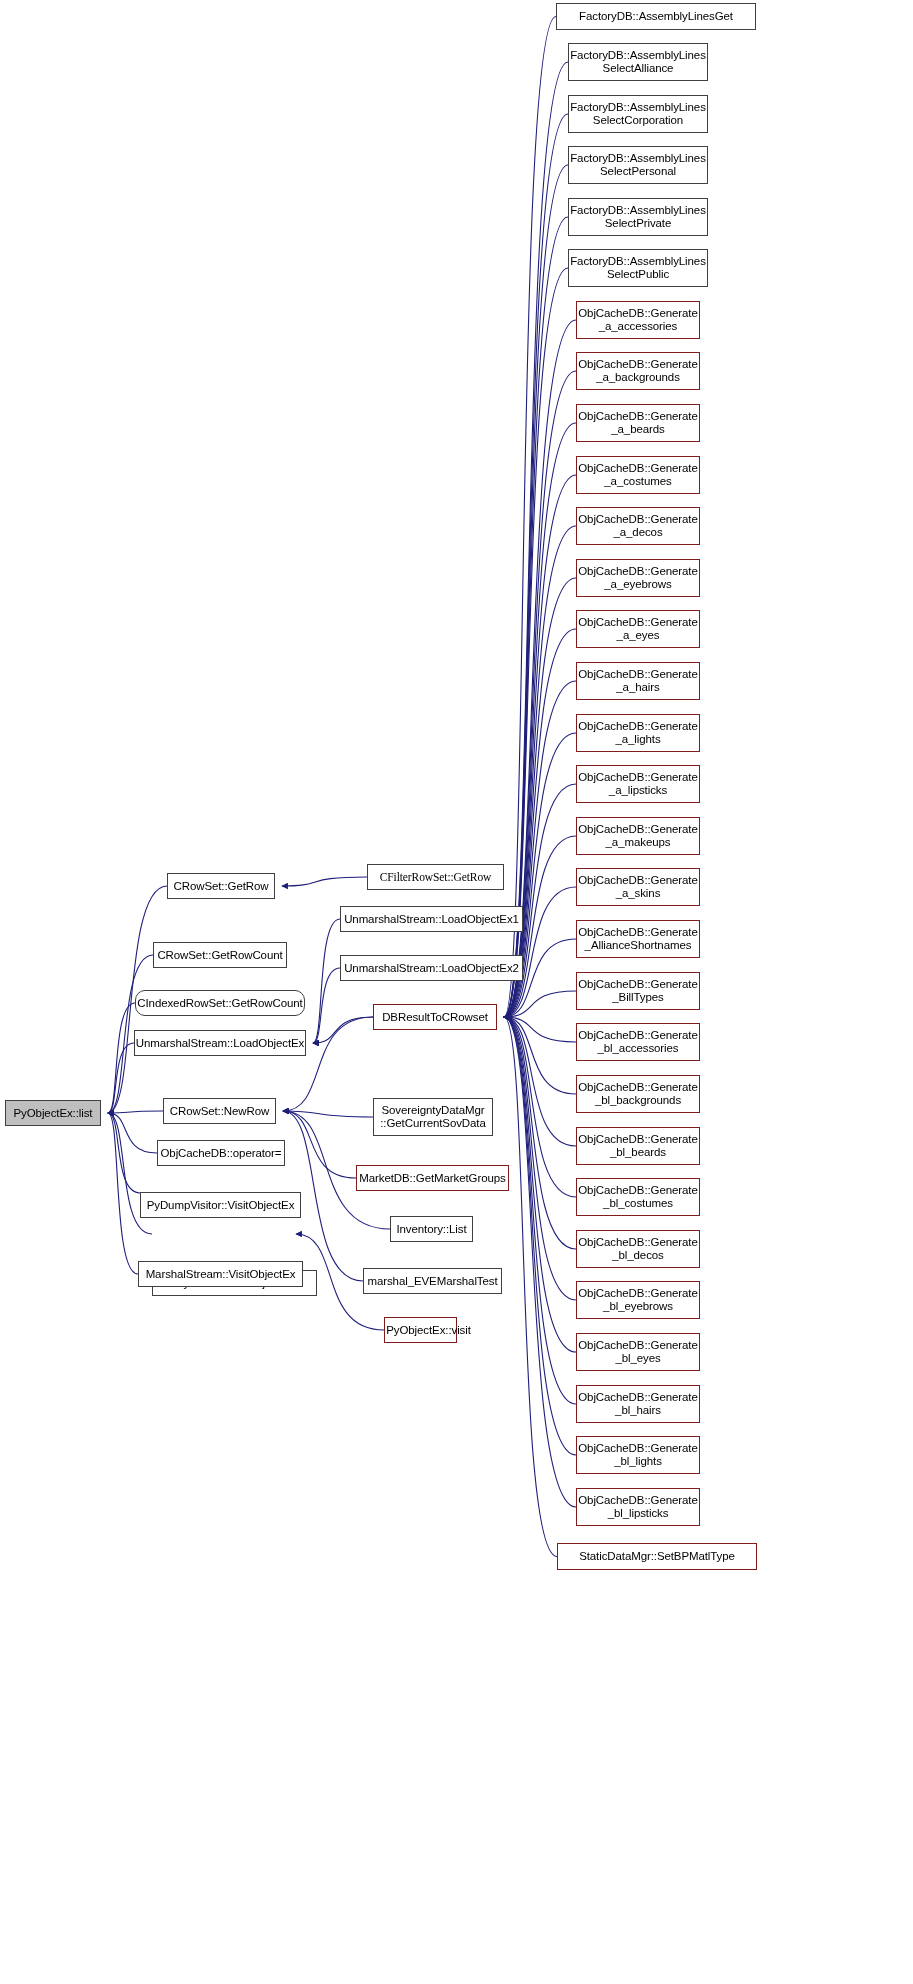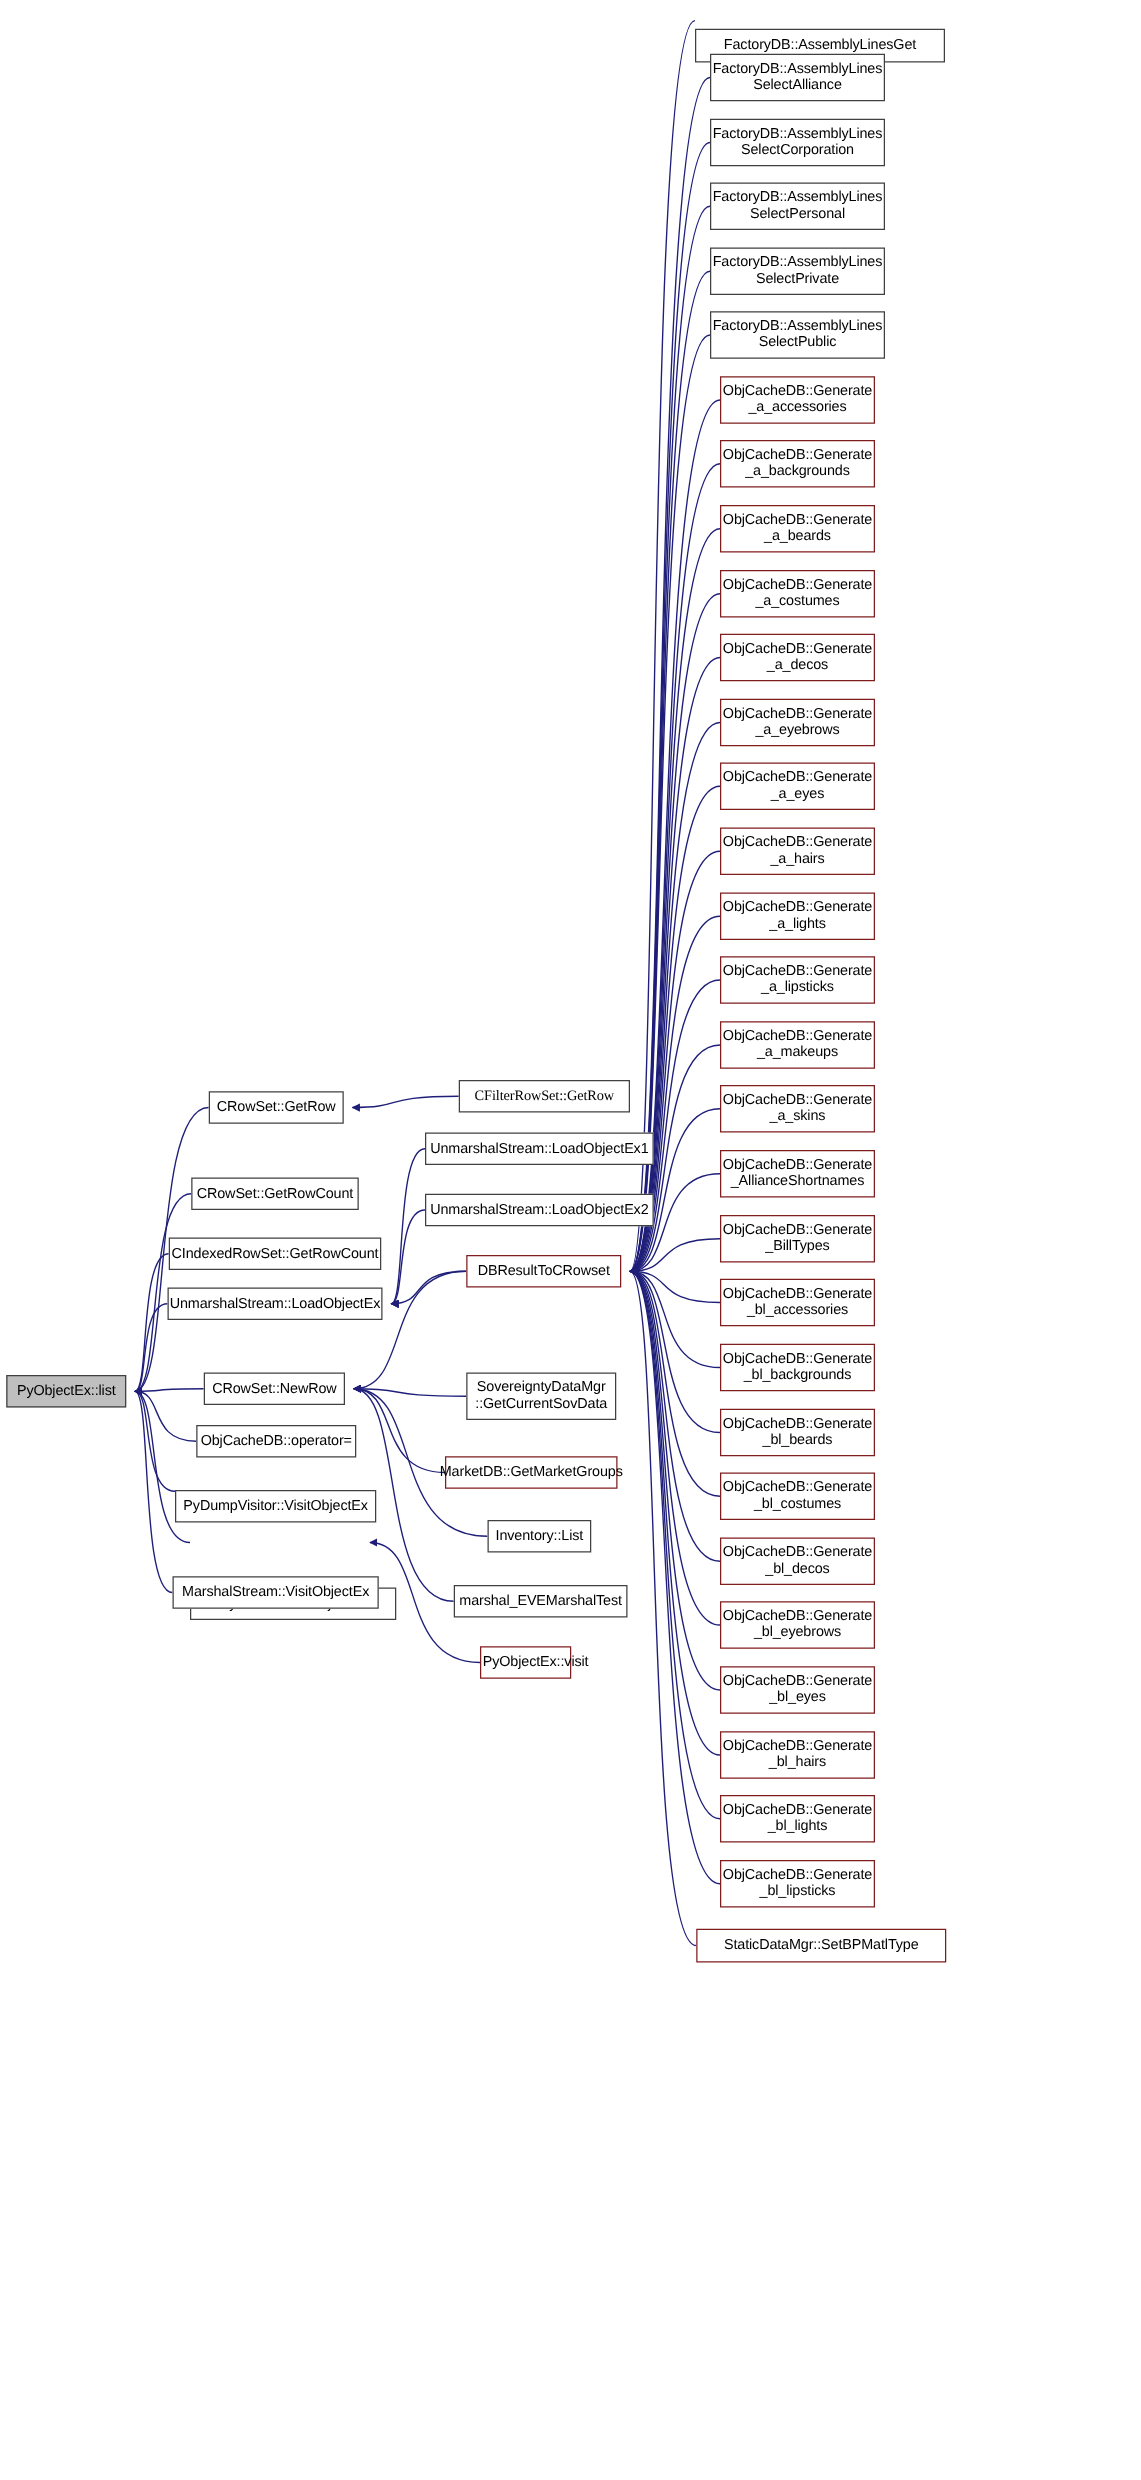--- a/index.html
+++ b/index.html
@@ -86,38 +86,38 @@
         <path d="M 576 1404 C 520.7 1404, 540.45 1017, 504 1017" fill="none" stroke="#1f1f7a" stroke-width="1.1" marker-end="url(#arrow)"></path>
         <path d="M 576 1455 C 520.7 1455, 540.45 1017, 504 1017" fill="none" stroke="#1f1f7a" stroke-width="1.1" marker-end="url(#arrow)"></path>
         <path d="M 576 1507 C 520.7 1507, 540.45 1017, 504 1017" fill="none" stroke="#1f1f7a" stroke-width="1.1" marker-end="url(#arrow)"></path>
         <path d="M 557 1556.5 C 515 1556.5, 530 1017, 504 1017" fill="none" stroke="#1f1f7a" stroke-width="1.1" marker-end="url(#arrow)"></path>
       </g>
   </svg>
   <div id="node-layer">
       <div class="node root" style="left: 5px; top: 1100px; width: 96px; height: 26px;">PyObjectEx::list</div>
       <div class="node" style="left: 167px; top: 873px; width: 108px; height: 26px;">CRowSet::GetRow</div>
       <div class="node" style="left: 153px; top: 942px; width: 134px; height: 26px;">CRowSet::GetRowCount</div>
-      <div class="node" style="left: 135px; top: 990px; width: 170px; height: 26px;">CIndexedRowSet::GetRowCount</div>
+      <div class="node" style="left: 135px; top: 990px; width: 170px; height: 26px; border-radius: 10px;">CIndexedRowSet::GetRowCount</div>
       <div class="node" style="left: 134px; top: 1030px; width: 172px; height: 26px;">UnmarshalStream::LoadObjectEx</div>
       <div class="node" style="left: 163px; top: 1098px; width: 113px; height: 26px;">CRowSet::NewRow</div>
       <div class="node" style="left: 157px; top: 1140px; width: 128px; height: 26px;">ObjCacheDB::operator=</div>
       <div class="node" style="left: 140px; top: 1180px; width: 161px; height: 26px; margin-top: 12px;">PyDumpVisitor::VisitObjectEx</div>
       <div class="node" style="left: 152px; top: 1270px; width: 165px; height: 26px;">PyVisitor::VisitObjectEx</div>
       <div class="node" style="left: 138px; top: 1261px; width: 165px; height: 26px; text-align: right;">MarshalStream::VisitObjectEx</div>
       <div class="node" style="left: 367px; top: 864px; width: 137px; height: 26px; font-family: Liberation Serif, serif;">CFilterRowSet::GetRow</div>
       <div class="node" style="left: 340px; top: 906px; width: 183px; height: 26px;">UnmarshalStream::LoadObjectEx1</div>
       <div class="node" style="left: 340px; top: 955px; width: 183px; height: 26px;">UnmarshalStream::LoadObjectEx2</div>
       <div class="node red" style="left: 373px; top: 1004px; width: 124px; height: 26px;">DBResultToCRowset</div>
       <div class="node" style="left: 373px; top: 1098px; width: 120px; height: 38px;">SovereigntyDataMgr
 ::GetCurrentSovData</div>
-      <div class="node red" style="left: 356px; top: 1165px; width: 138px; height: 26px;">MarketDB::GetMarketGroups</div>
+      <div class="node red" style="left: 356px; top: 1165px; width: 153px; height: 26px;">MarketDB::GetMarketGroups</div>
       <div class="node" style="left: 390px; top: 1216px; width: 83px; height: 26px;">Inventory::List</div>
       <div class="node" style="left: 363px; top: 1268px; width: 139px; height: 26px;">marshal_EVEMarshalTest</div>
       <div class="node red" style="left: 384px; top: 1317px; width: 73px; height: 26px; padding-left: 16px;">PyObjectEx::visit</div>
-      <div class="node" style="left: 556px; top: 3px; width: 200px; height: 27px; margin-top: 20px;">FactoryDB::AssemblyLinesGet</div>
+      <div class="node" style="left: 556px; top: 3px; width: 200px; height: 27px;">FactoryDB::AssemblyLinesGet</div>
       <div class="node" style="left: 568px; top: 43px; width: 140px; height: 38px;">FactoryDB::AssemblyLines
 SelectAlliance</div>
       <div class="node" style="left: 568px; top: 95px; width: 140px; height: 38px;">FactoryDB::AssemblyLines
 SelectCorporation</div>
       <div class="node" style="left: 568px; top: 146px; width: 140px; height: 38px;">FactoryDB::AssemblyLines
 SelectPersonal</div>
       <div class="node" style="left: 568px; top: 198px; width: 140px; height: 38px;">FactoryDB::AssemblyLines
 SelectPrivate</div>
       <div class="node" style="left: 568px; top: 249px; width: 140px; height: 38px;">FactoryDB::AssemblyLines
 SelectPublic</div>

